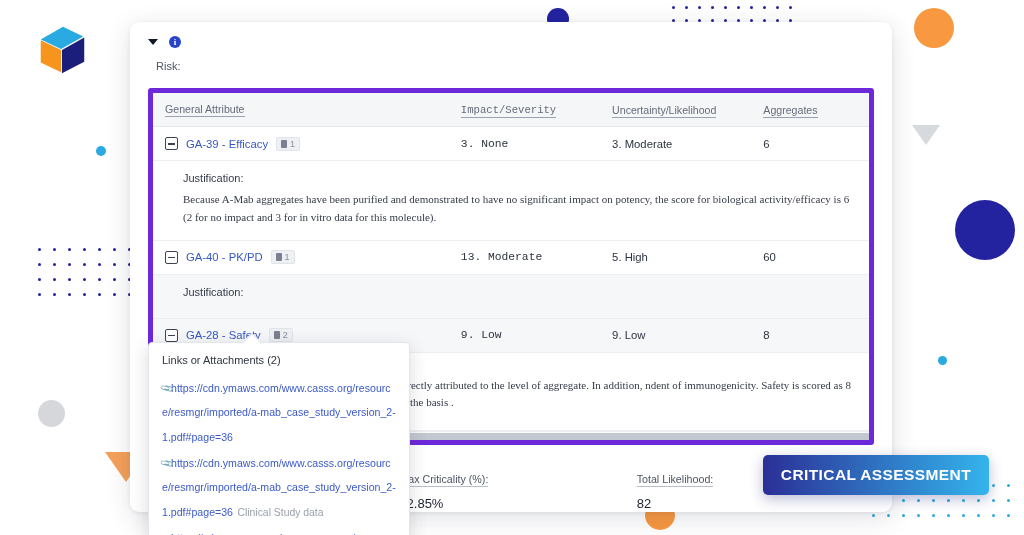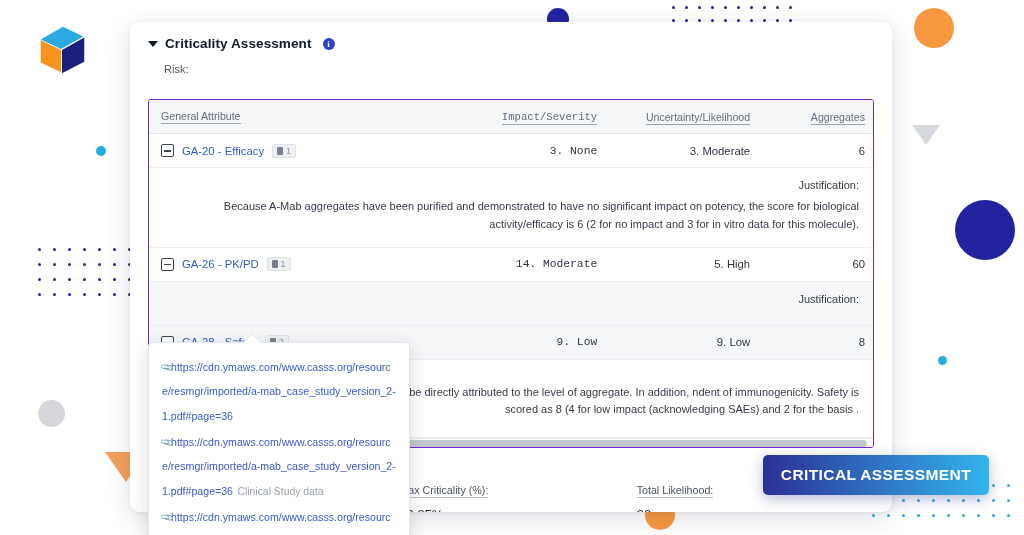--- a/index.html
+++ b/index.html
@@ -62,32 +62,31 @@
   }
   .info-icon {
     width: 12px; height: 12px; border-radius: 50%;
     background: #2b44c7; color: #fff;
     font-size: 9px; font-weight: bold; line-height: 12px;
     text-align: center; font-family: "Liberation Serif", serif;
     margin-left: 4px;
   }
 
   .risk-label {
-    padding: 6px 18px 8px 34px;
+    padding: 6px 18px 8px 26px;
     font-size: 11px; color: #4d5464;
   }
 
   
   .tbl-wrap {
-    margin: 16px 18px;
-    border: 1px solid #6d28d9;
+    margin: 8px 18px;
+    border: 5px solid #6d28d9;
     border-radius: 3px;
     overflow: hidden;
     position: relative;
-    text-align: right;
   }
   .row {
     display: flex; align-items: center;
     min-height: 34px;
     font-size: 11.3px;
     color: #2d3340;
   }
   .row.head {
     background: #f5f6f8;
     border-bottom: 1px solid #e4e7ec;
@@ -135,21 +134,21 @@
     width: 6px; height: 8px; background: #7b8090; display: inline-block;
     position: relative; border-radius: 1px;
   }
 
   .just-row {
     background: #fff; border-bottom: 1px solid #eceef2;
     padding: 11px 14px 13px 30px;
   }
   .just-row.shaded { background: #f6f7f9; }
   .just-label { font-size: 11px; color: #353b49; margin-bottom: 7px; }
-  .just-text { font-size: 11px; color: #353b49; line-height: 1.62; max-width: 690px; }
+  .just-text { font-size: 11px; color: #353b49; line-height: 1.62; max-width: 690px; font-family: Liberation Serif, serif; }
 
   
   .hscroll {
     height: 9px; background: #fbfbfc; border-top: 1px solid #eceef2;
     position: relative;
   }
   .hscroll i {
     position: absolute; left: 2px; top: 1px; height: 7px; width: 716px;
     background: #c3c8d0; border-radius: 4px; display: block; cursor: pointer;
   }
@@ -312,21 +311,20 @@
     <polygon points="8,18 31,5 52,15 29,28" fill="#29abe2"></polygon>
     <polygon points="8,19 29,29 29,52 8,42" fill="#f7941e"></polygon>
     <polygon points="30,29 53,16 53,41 30,53" fill="#1b1f7b"></polygon>
   </svg>
 </div>
 
 <div class="card">
 
   <div class="card-header">
     <span class="caret"></span>
-    <span class="card-title">Criticality Assessment</span>
     <span class="info-icon">i</span>
   </div>
 
   <div class="risk-label">Risk:</div>
 
   <div class="tbl-wrap">
 
     <div class="row head">
       <div class="c c1">
         <span>General Attribute</span>
@@ -338,45 +336,45 @@
         <span>Uncertainty/Likelihood</span>
       </div>
       <div class="c c4">
         <span>Aggregates</span>
       </div>
     </div>
 
     <div class="row data">
       <div class="c c1">
         <span class="expander"></span>
-        <a class="ga-link">GA-20 - Efficacy</a>
+        <a class="ga-link">GA-39 - Efficacy</a>
         <span class="attach-badge">
           <span class="doc-glyph"></span>
           <span>1</span>
         </span>
       </div>
       <div class="c c2">3. None</div>
       <div class="c c3">3. Moderate</div>
       <div class="c c4">6</div>
     </div>
     <div class="just-row">
       <div class="just-label">Justification:</div>
       <div class="just-text">Because A-Mab aggregates have been purified and demonstrated to have no significant impact on potency, the score for biological activity/efficacy is 6 (2 for no impact and 3 for in vitro data for this molecule).</div>
     </div>
 
     <div class="row data">
       <div class="c c1">
         <span class="expander"></span>
-        <a class="ga-link">GA-26 - PK/PD</a>
+        <a class="ga-link">GA-40 - PK/PD</a>
         <span class="attach-badge">
           <span class="doc-glyph"></span>
           <span>1</span>
         </span>
       </div>
-      <div class="c c2">14. Moderate</div>
+      <div class="c c2">13. Moderate</div>
       <div class="c c3">5. High</div>
       <div class="c c4">60</div>
     </div>
     <div class="just-row shaded">
       <div class="just-label">Justification:</div>
     </div>
 
     <div class="row data shaded">
       <div class="c c1">
         <span class="expander"></span>
@@ -412,20 +410,21 @@
     </div>
     <div class="sum-col">
       <div class="sum-label">Total Likelihood:</div>
       <div class="sum-value">82</div>
       
     </div>
   </div>
 </div>
 
 <div class="popover">
+  <div class="pop-title">Links or Attachments (2)</div>
 
   <div class="pop-item">
     <span class="clip-glyph">📎</span><span class="pop-link">https://cdn.ymaws.com/www.casss.org/resource/resmgr/imported/a-mab_case_study_version_2-1.pdf#page=36</span>
   </div>
   <div class="pop-item">
     <span class="clip-glyph">📎</span><span class="pop-link">https://cdn.ymaws.com/www.casss.org/resource/resmgr/imported/a-mab_case_study_version_2-1.pdf#page=36</span>
     <span class="pop-note">Clinical Study data</span>
   </div>
   <div class="pop-item">
     <span class="clip-glyph">📎</span><span class="pop-link">https://cdn.ymaws.com/www.casss.org/resource/resmgr/imported/a-mab_case_study_version_2-1.pdf#page=36</span>

